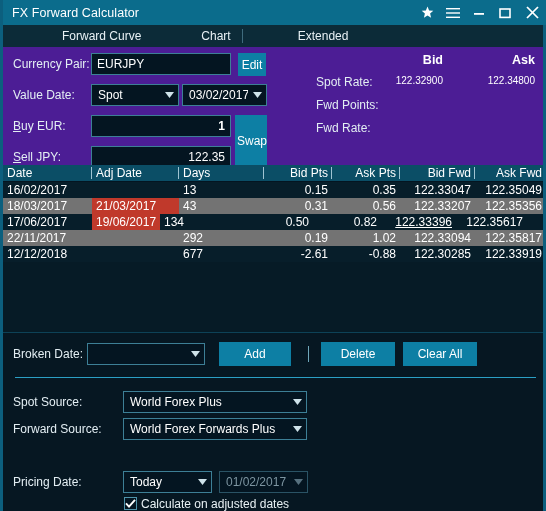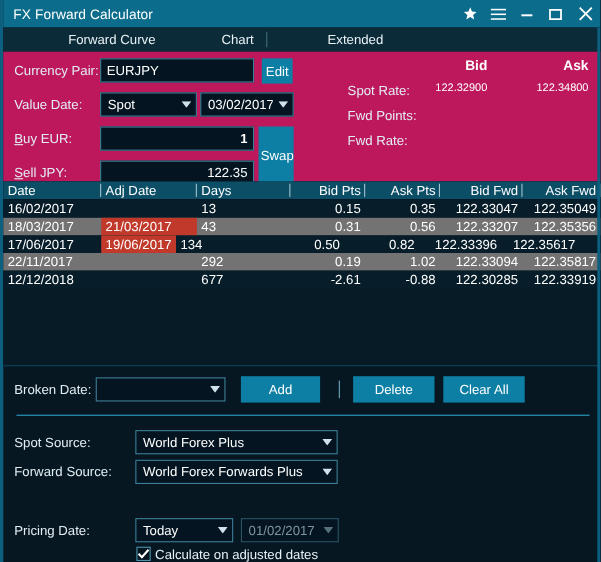--- a/index.html
+++ b/index.html
@@ -66,21 +66,21 @@
     width: 1px; height: 14px;
     background: #3f6b7d;
     margin: 0 3px;
   }
 
   
   .formarea {
     position: relative;
     height: 118px;
     flex: 0 0 auto;
-    background: #be185d;
+    background: #4c1d95;
   }
   .lbl {
     position: absolute;
     font-size: 12px;
     color: #e3eef3;
     white-space: nowrap;
   }
   .lbl u { text-decoration: underline; }
 
   .fld {
@@ -364,21 +364,21 @@
           <div class="gc r" style="width: 68px;">0.56</div>
           <div class="gc r" style="width: 75px;">122.33207</div>
           <div class="gc r" style="width: 71px;">122.35356</div>
         </div>
         <div class="grow even">
           <div class="gc" style="width: 89px;">17/06/2017</div>
           <div class="gc hl" style="width: 68px;">19/06/2017</div>
           <div class="gc" style="width: 85px;">134</div>
           <div class="gc r" style="width: 68px;">0.50</div>
           <div class="gc r" style="width: 68px;">0.82</div>
-          <div class="gc r" style="width: 75px;">122.33396</div>
+          <div class="gc r" style="width: 75px; text-decoration: underline;">122.33396</div>
           <div class="gc r" style="width: 71px;">122.35617</div>
         </div>
         <div class="grow odd">
           <div class="gc" style="width: 89px;">22/11/2017</div>
           <div class="gc" style="width: 87px;"></div>
           <div class="gc" style="width: 85px;">292</div>
           <div class="gc r" style="width: 68px;">0.19</div>
           <div class="gc r" style="width: 68px;">1.02</div>
           <div class="gc r" style="width: 75px;">122.33094</div>
           <div class="gc r" style="width: 71px;">122.35817</div>

